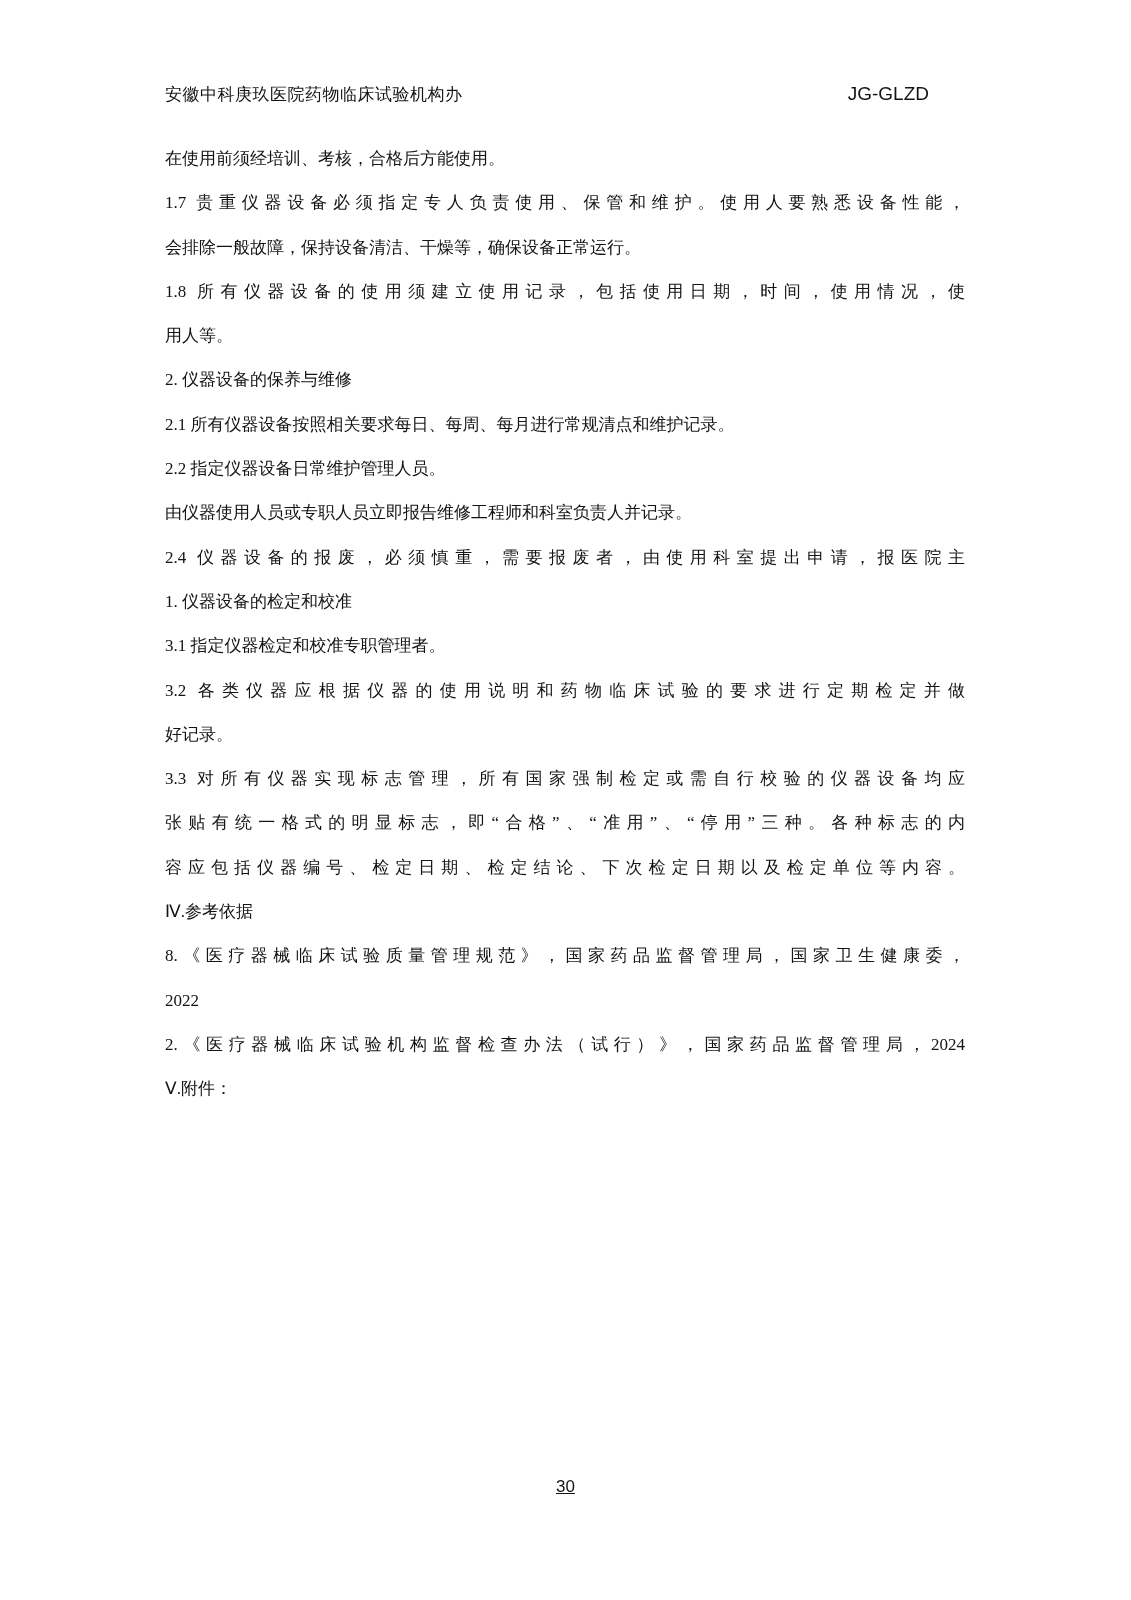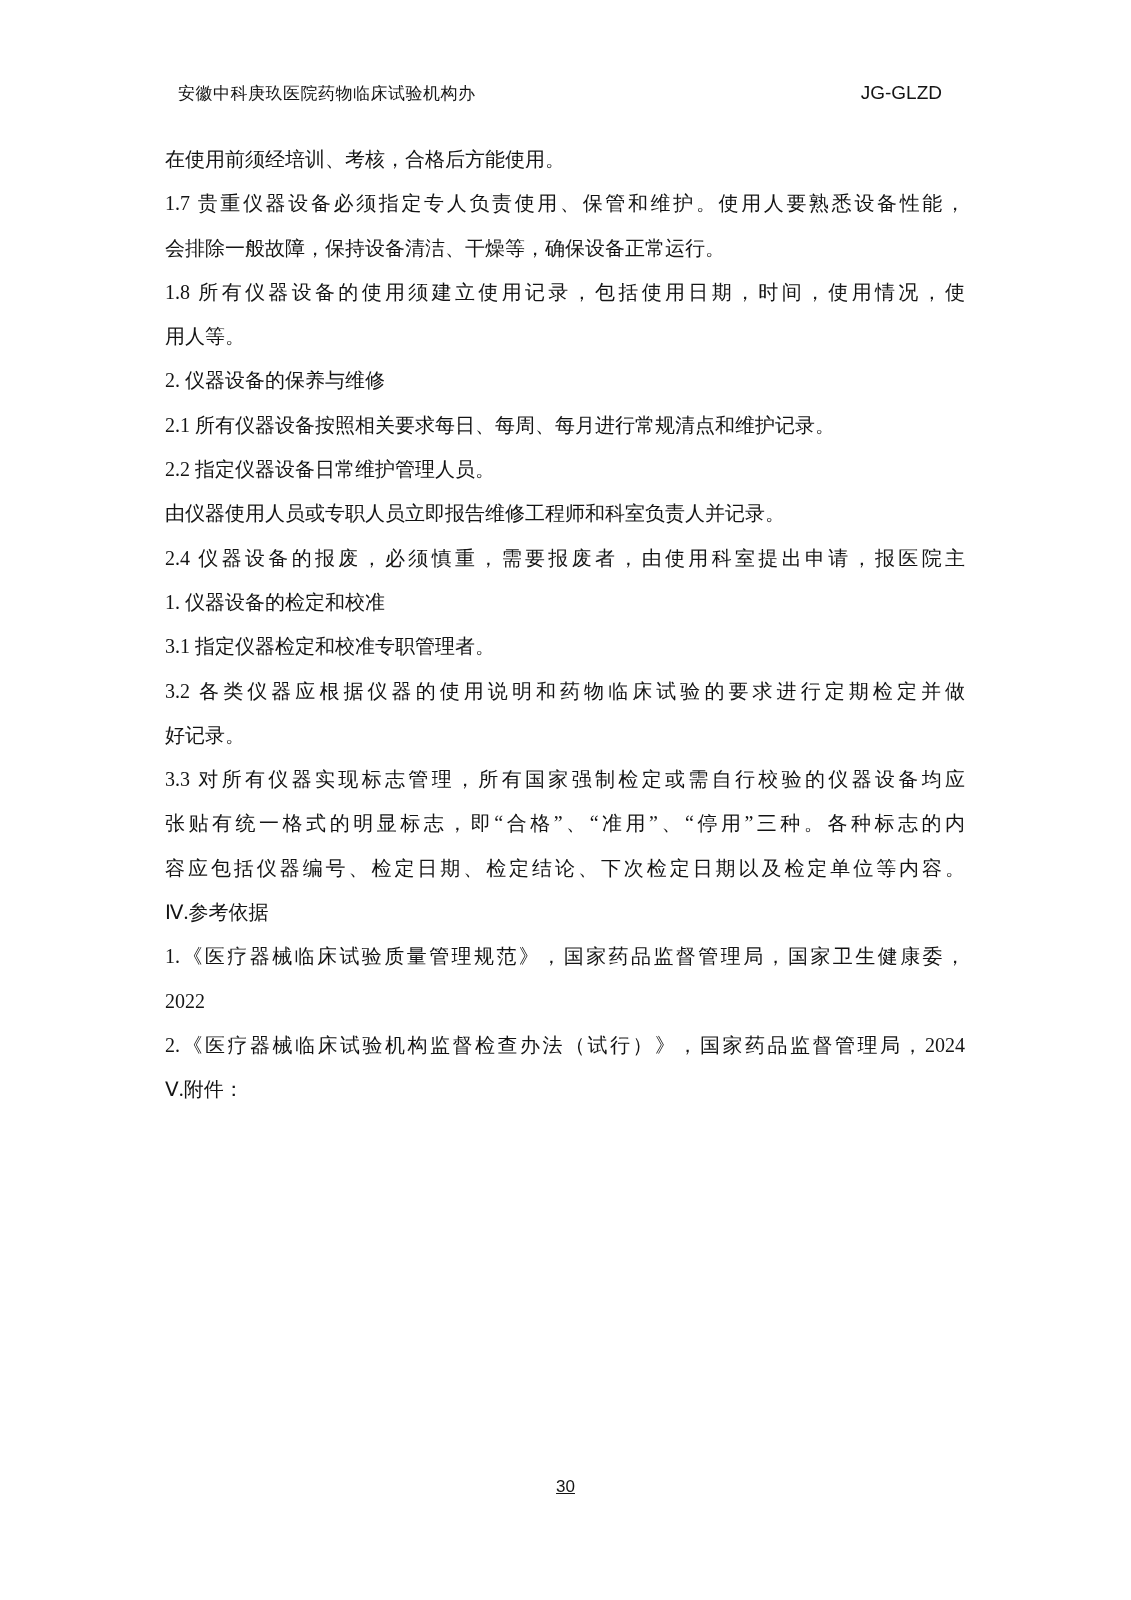--- a/index.html
+++ b/index.html
@@ -12,26 +12,26 @@
     width: 1131px;
     height: 1600px;
     background: #ffffff;
     overflow: hidden;
     font-family: "Liberation Serif", serif;
     color: #141414;
   }
   .page-header {
     position: absolute;
     top: 82px;
-    left: 178px;
+    left: 165px;
     width: 800px;
     height: 24px;
     display: flex;
     justify-content: space-between;
-    align-items: flex-start;
+    align-items: center;
   }
   .header-left {
     font-family: "Liberation Serif", serif;
     font-size: 17px;
     letter-spacing: 0.5px;
     white-space: nowrap;
   }
   .header-right {
     font-family: "Liberation Sans", sans-serif;
     font-size: 19px;
@@ -39,21 +39,21 @@
     white-space: nowrap;
   }
   .doc-body {
     position: absolute;
     top: 137px;
     left: 165px;
     width: 800px;
   }
   .line {
     font-family: "Liberation Serif", serif;
-    font-size: 20px;
+    font-size: 17px;
     line-height: 44.3px;
     height: 44.3px;
     white-space: nowrap;
     text-align: left;
   }
   .line.fill {
     text-align: justify;
     text-align-last: justify;
   }
   .page-footer {
@@ -90,21 +90,21 @@
       <div class="line">由仪器使用人员或专职人员立即报告维修工程师和科室负责人并记录。</div>
       <div class="line fill">2.4 仪器设备的报废，必须慎重，需要报废者，由使用科室提出申请，报医院主</div>
       <div class="line">1. 仪器设备的检定和校准</div>
       <div class="line">3.1 指定仪器检定和校准专职管理者。</div>
       <div class="line fill">3.2 各类仪器应根据仪器的使用说明和药物临床试验的要求进行定期检定并做</div>
       <div class="line">好记录。</div>
       <div class="line fill">3.3 对所有仪器实现标志管理，所有国家强制检定或需自行校验的仪器设备均应</div>
       <div class="line fill">张贴有统一格式的明显标志，即“合格”、“准用”、“停用”三种。各种标志的内</div>
       <div class="line fill">容应包括仪器编号、检定日期、检定结论、下次检定日期以及检定单位等内容。</div>
       <div class="line">Ⅳ.参考依据</div>
-      <div class="line fill">1.《医疗器械临床试验质量管理规范》，国家药品监督管理局，国家卫生健康委，</div>
+      <div class="line fill">8.《医疗器械临床试验质量管理规范》，国家药品监督管理局，国家卫生健康委，</div>
       <div class="line">2022</div>
       <div class="line fill">2.《医疗器械临床试验机构监督检查办法（试行）》，国家药品监督管理局，2024</div>
       <div class="line">Ⅴ.附件：</div>
     </div>
 
   <div class="page-footer">
     <span>30</span>
   </div>
 
 </div>

